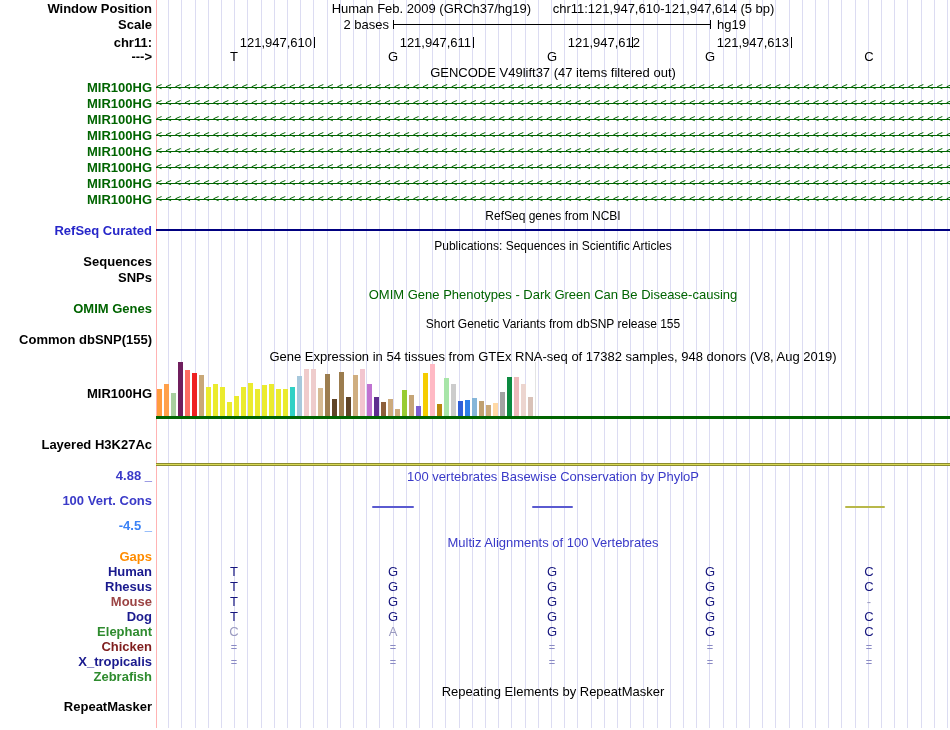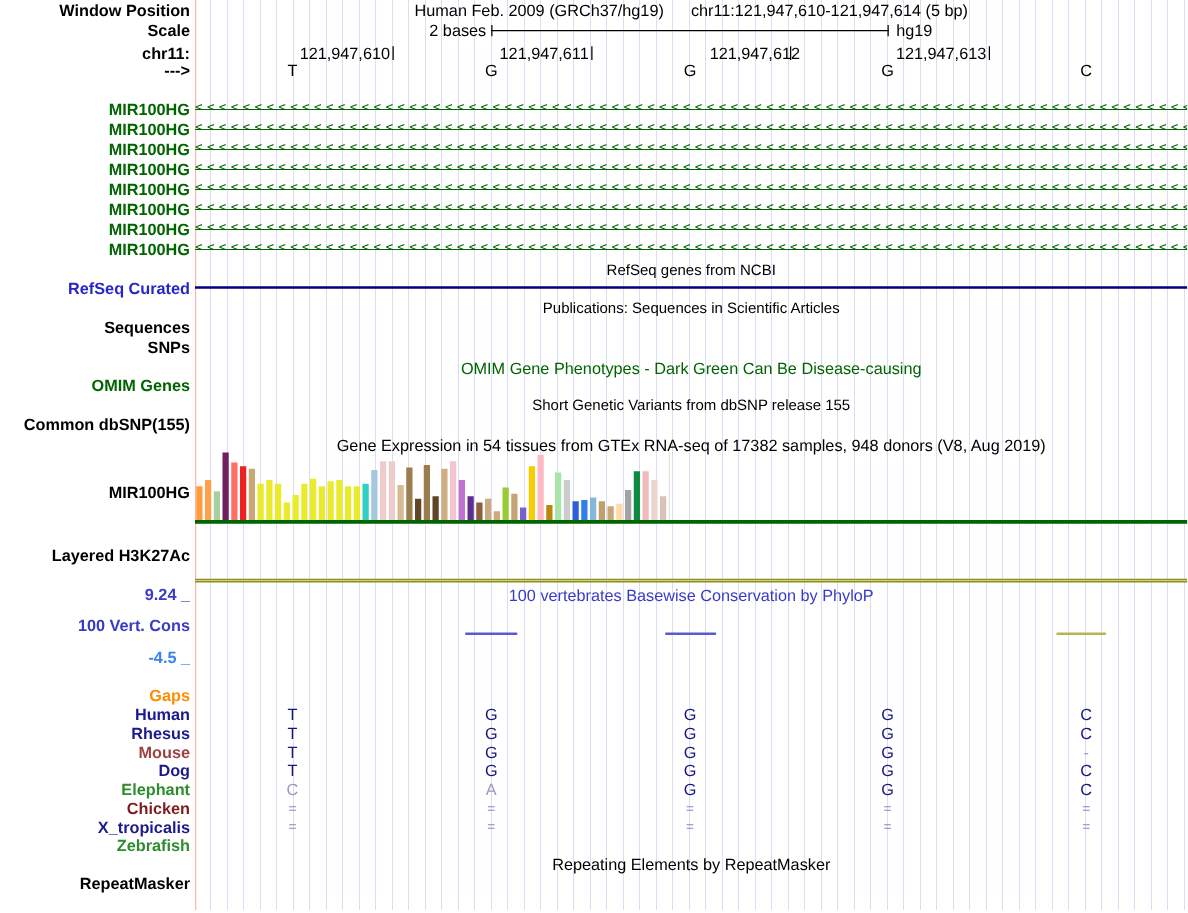--- a/index.html
+++ b/index.html
@@ -76,20 +76,21 @@
 
   <div class="row gutter" style="top:50px">---&gt;</div>
   <div id="bases">
       <div class="base" style="left: 219px; top: 50px;">T</div>
       <div class="base" style="left: 378px; top: 50px;">G</div>
       <div class="base" style="left: 537px; top: 50px;">G</div>
       <div class="base" style="left: 695px; top: 50px;">G</div>
       <div class="base" style="left: 854px; top: 50px;">C</div>
     </div>
 
+  <div class="row center" style="top:66px">GENCODE V49lift37 (47 items filtered out)</div>
   <div id="gencode-rows">
       <div class="row gutter green" style="top: 81px;">MIR100HG</div>
       <div class="arrows" style="top: 81px;">&lt;&lt;&lt;&lt;&lt;&lt;&lt;&lt;&lt;&lt;&lt;&lt;&lt;&lt;&lt;&lt;&lt;&lt;&lt;&lt;&lt;&lt;&lt;&lt;&lt;&lt;&lt;&lt;&lt;&lt;&lt;&lt;&lt;&lt;&lt;&lt;&lt;&lt;&lt;&lt;&lt;&lt;&lt;&lt;&lt;&lt;&lt;&lt;&lt;&lt;&lt;&lt;&lt;&lt;&lt;&lt;&lt;&lt;&lt;&lt;&lt;&lt;&lt;&lt;&lt;&lt;&lt;&lt;&lt;&lt;&lt;&lt;&lt;&lt;&lt;&lt;&lt;&lt;&lt;&lt;&lt;&lt;&lt;&lt;&lt;&lt;&lt;&lt;&lt;&lt;</div>
       <div class="row gutter green" style="top: 97px;">MIR100HG</div>
       <div class="arrows" style="top: 97px;">&lt;&lt;&lt;&lt;&lt;&lt;&lt;&lt;&lt;&lt;&lt;&lt;&lt;&lt;&lt;&lt;&lt;&lt;&lt;&lt;&lt;&lt;&lt;&lt;&lt;&lt;&lt;&lt;&lt;&lt;&lt;&lt;&lt;&lt;&lt;&lt;&lt;&lt;&lt;&lt;&lt;&lt;&lt;&lt;&lt;&lt;&lt;&lt;&lt;&lt;&lt;&lt;&lt;&lt;&lt;&lt;&lt;&lt;&lt;&lt;&lt;&lt;&lt;&lt;&lt;&lt;&lt;&lt;&lt;&lt;&lt;&lt;&lt;&lt;&lt;&lt;&lt;&lt;&lt;&lt;&lt;&lt;&lt;&lt;&lt;&lt;&lt;&lt;&lt;&lt;</div>
       <div class="row gutter green" style="top: 113px;">MIR100HG</div>
       <div class="arrows" style="top: 113px;">&lt;&lt;&lt;&lt;&lt;&lt;&lt;&lt;&lt;&lt;&lt;&lt;&lt;&lt;&lt;&lt;&lt;&lt;&lt;&lt;&lt;&lt;&lt;&lt;&lt;&lt;&lt;&lt;&lt;&lt;&lt;&lt;&lt;&lt;&lt;&lt;&lt;&lt;&lt;&lt;&lt;&lt;&lt;&lt;&lt;&lt;&lt;&lt;&lt;&lt;&lt;&lt;&lt;&lt;&lt;&lt;&lt;&lt;&lt;&lt;&lt;&lt;&lt;&lt;&lt;&lt;&lt;&lt;&lt;&lt;&lt;&lt;&lt;&lt;&lt;&lt;&lt;&lt;&lt;&lt;&lt;&lt;&lt;&lt;&lt;&lt;&lt;&lt;&lt;&lt;</div>
       <div class="row gutter green" style="top: 129px;">MIR100HG</div>
       <div class="arrows" style="top: 129px;">&lt;&lt;&lt;&lt;&lt;&lt;&lt;&lt;&lt;&lt;&lt;&lt;&lt;&lt;&lt;&lt;&lt;&lt;&lt;&lt;&lt;&lt;&lt;&lt;&lt;&lt;&lt;&lt;&lt;&lt;&lt;&lt;&lt;&lt;&lt;&lt;&lt;&lt;&lt;&lt;&lt;&lt;&lt;&lt;&lt;&lt;&lt;&lt;&lt;&lt;&lt;&lt;&lt;&lt;&lt;&lt;&lt;&lt;&lt;&lt;&lt;&lt;&lt;&lt;&lt;&lt;&lt;&lt;&lt;&lt;&lt;&lt;&lt;&lt;&lt;&lt;&lt;&lt;&lt;&lt;&lt;&lt;&lt;&lt;&lt;&lt;&lt;&lt;&lt;&lt;</div>
       <div class="row gutter green" style="top: 145px;">MIR100HG</div>
@@ -172,30 +173,31 @@
       <div class="bar" style="height: 40px; background: rgb(12, 138, 64);"></div>
       <div class="bar" style="height: 40px; background: rgb(238, 186, 187);"></div>
       <div class="bar" style="height: 33px; background: rgb(236, 213, 207);"></div>
       <div class="bar" style="height: 20px; background: rgb(217, 194, 184);"></div>
     </div>
   <div class="hline" style="top:416px;height:3px;background:#006400"></div>
 
   <div class="row gutter" style="top:438px">Layered H3K27Ac</div>
   <div class="hline" style="top:463px;height:3px;background:linear-gradient(to bottom,#8c8c2e 0 1px,#d8d855 1px 2px,#8c8c2e 2px 3px)"></div>
 
-  <div class="row gutter blue" style="top:469px">9.24 _</div>
+  <div class="row gutter blue" style="top:469px">4.88 _</div>
   <div class="row center blue" style="top:470px">100 vertebrates Basewise Conservation by PhyloP</div>
   <div class="row gutter blue" style="top:494px">100 Vert. Cons</div>
   <div id="phylop-segments">
       <div class="seg" style="left: 372px; top: 506px; width: 42px; background: rgb(90, 90, 208);"></div>
       <div class="seg" style="left: 532px; top: 506px; width: 41px; background: rgb(90, 90, 208);"></div>
       <div class="seg" style="left: 845px; top: 506px; width: 40px; background: rgb(184, 184, 74);"></div>
     </div>
   <div class="row gutter darkred" style="top:519px">-4.5 _</div>
 
+  <div class="row center blue" style="top:536px">Multiz Alignments of 100 Vertebrates</div>
   <div id="multiz-rows">
       <div class="row gutter" style="top: 550px; color: rgb(255, 140, 0);">Gaps</div>
       <div class="row gutter" style="top: 565px; color: rgb(26, 26, 142);">Human</div>
       <div class="mzcell mz-n" style="left: 219px; top: 565px;">T</div>
       <div class="mzcell mz-n" style="left: 378px; top: 565px;">G</div>
       <div class="mzcell mz-n" style="left: 537px; top: 565px;">G</div>
       <div class="mzcell mz-n" style="left: 695px; top: 565px;">G</div>
       <div class="mzcell mz-n" style="left: 854px; top: 565px;">C</div>
       <div class="row gutter" style="top: 580px; color: rgb(26, 26, 142);">Rhesus</div>
       <div class="mzcell mz-n" style="left: 219px; top: 580px;">T</div>

